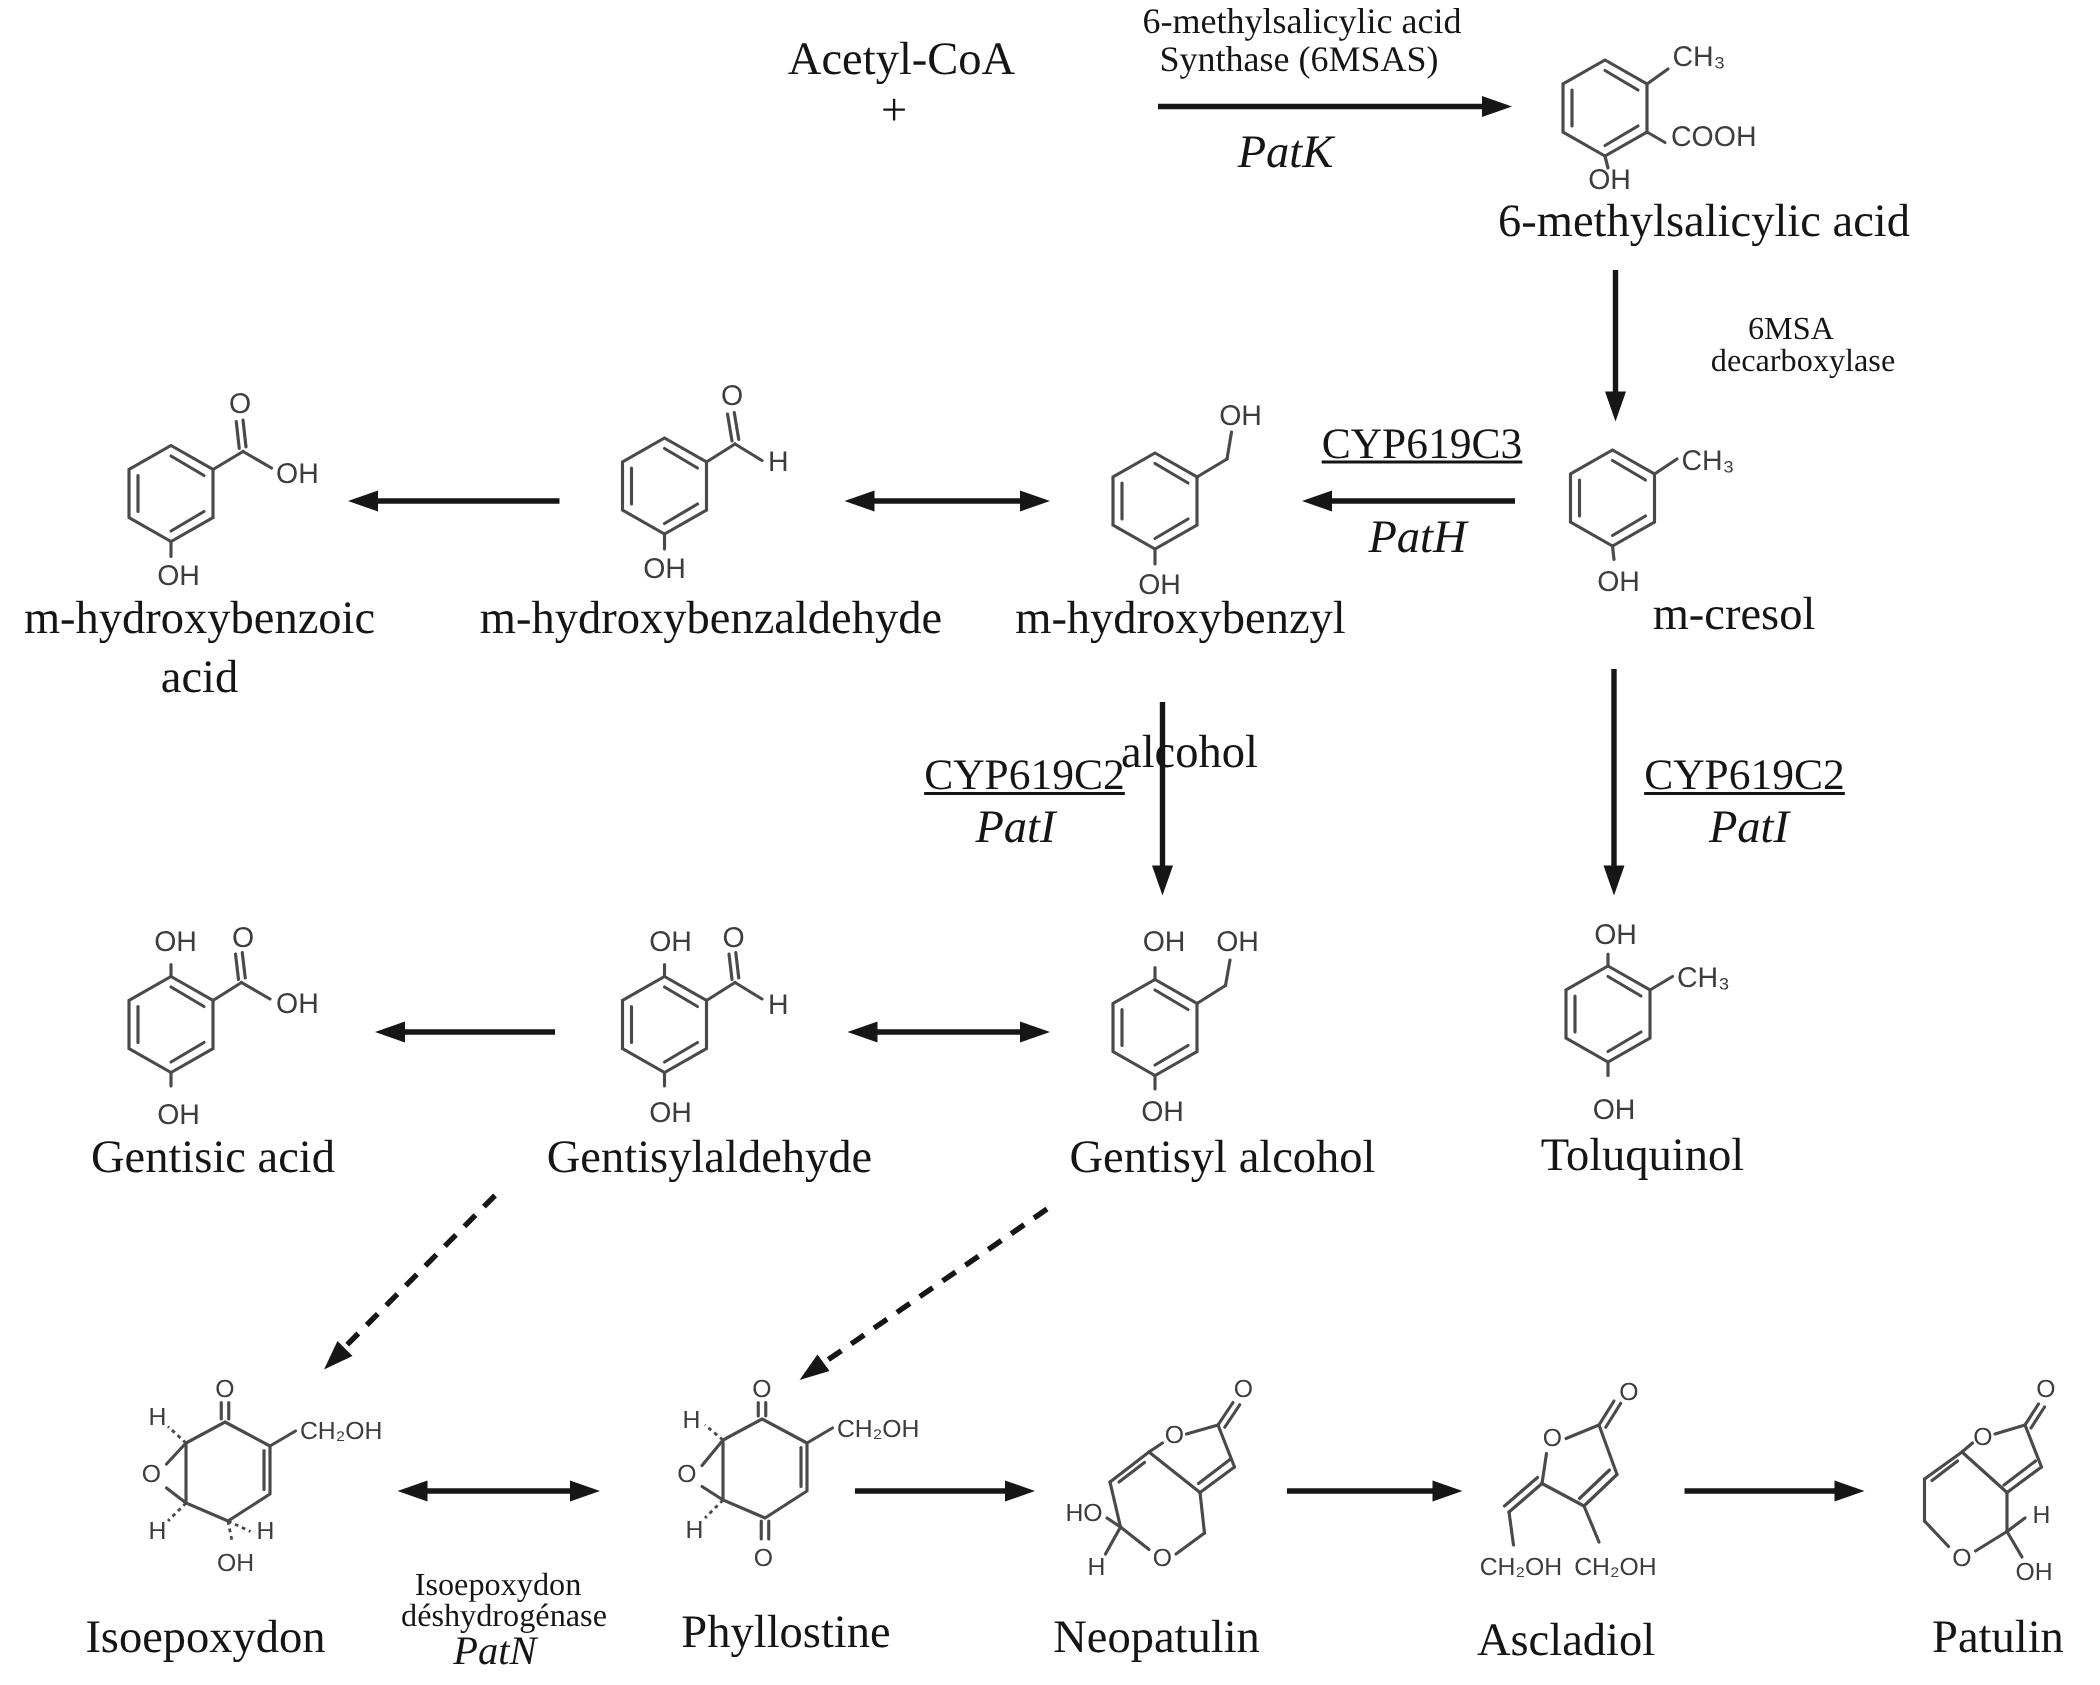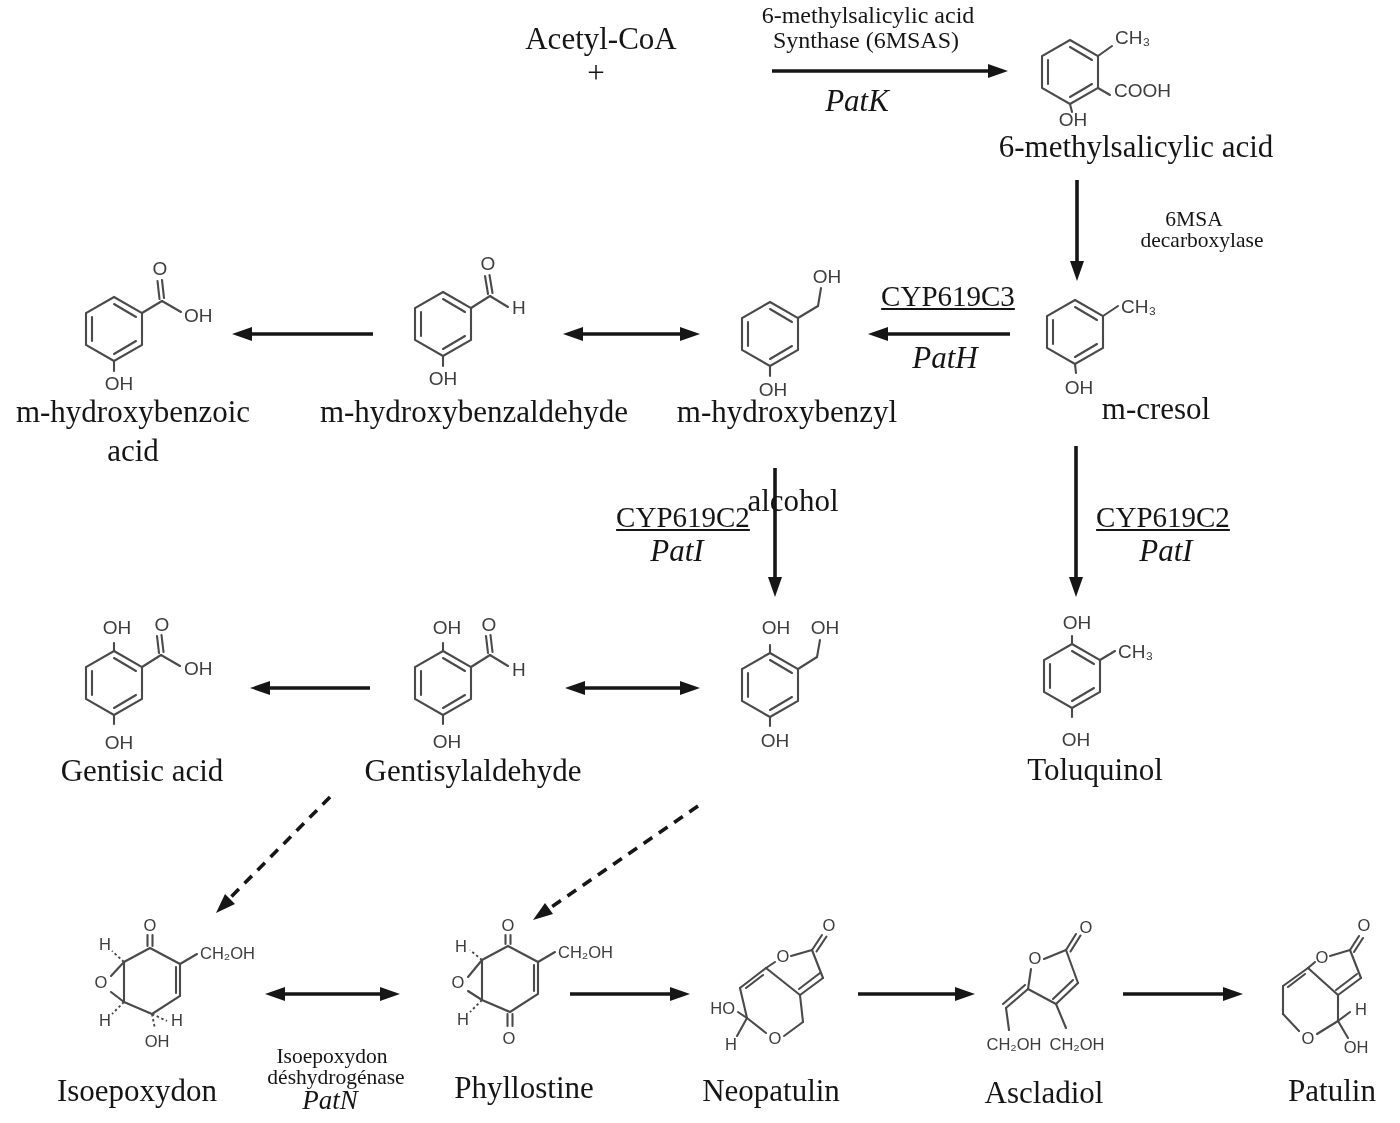--- a/index.html
+++ b/index.html
@@ -351,20 +351,21 @@
   <div class="lbl s31" style="left:793px;top:437px;margin-top:47px;">alcohol</div>
   <div class="lbl s31" style="left:1156px;top:392px;">m-cresol</div>
 
   <div class="lbl s29" style="left:683px;top:502px;">CYP619C2</div>
   <div class="lbl s31 it" style="left:677px;top:534px;">PatI</div>
   <div class="lbl s29" style="left:1163px;top:502px;">CYP619C2</div>
   <div class="lbl s31 it" style="left:1166px;top:534px;">PatI</div>
 
   <div class="lbl s31" style="left:142px;top:754px;">Gentisic acid</div>
   <div class="lbl s31" style="left:473px;top:754px;">Gentisylaldehyde</div>
+  <div class="lbl s31" style="left:815px;top:754px;">Gentisyl alcohol</div>
   <div class="lbl s31" style="left:1095px;top:753px;">Toluquinol</div>
 
   <div class="lbl s31" style="left:137px;top:1074px;">Isoepoxydon</div>
   <div class="lbl s21" style="left:332px;top:1045px;">Isoepoxydon</div>
   <div class="lbl s21" style="left:336px;top:1066px;text-align:center;">déshydrogénase</div>
   <div class="lbl s33 it" style="left:330px;top:1086px;">PatN</div>
   <div class="lbl s31" style="left:524px;top:1071px;">Phyllostine</div>
   <div class="lbl s31" style="left:771px;top:1074px;">Neopatulin</div>
   <div class="lbl s31" style="left:1044px;top:1076px;">Ascladiol</div>
   <div class="lbl s31" style="left:1332px;top:1074px;">Patulin</div>

